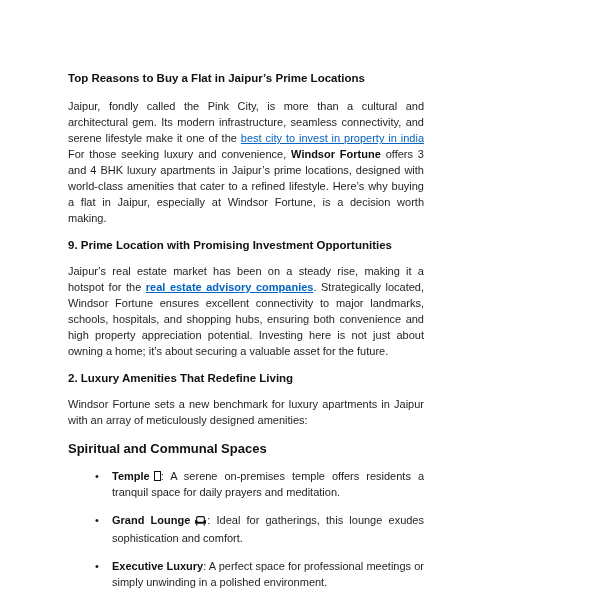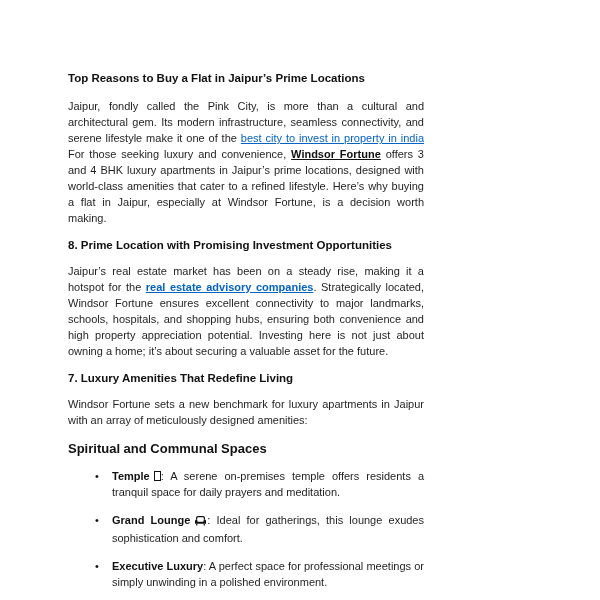--- a/index.html
+++ b/index.html
@@ -39,21 +39,21 @@
     font-weight:bold;
     color:#111;
     margin-bottom:12px;
   }
   a.doc-link {
     color:#0563C1;
     text-decoration:underline;
     cursor:pointer;
   }
   a.doc-link.bold { font-weight:bold; }
-  .bold-inline { font-weight:bold; color:#111;text-decoration:underline; }
+  .bold-inline { font-weight:bold; color:#111; }
   ul.amenity-list {
     list-style:none;
     margin:0 0 13px 0;
     padding-left:44px;
   }
   ul.amenity-list li {
     position:relative;
     font-size:11px;
     line-height:16px;
     text-align:justify;
@@ -83,25 +83,25 @@
 </style>
 </head>
 <body>
 
 <div class="doc-page">
 
   <div class="doc-title">Top Reasons to Buy a Flat in Jaipur’s Prime Locations</div>
 
   <p class="body-para"><span>Jaipur, fondly called the Pink City, is more than a cultural and architectural gem. Its modern infrastructure, seamless connectivity, and serene lifestyle make it one of the </span><a class="doc-link">best city to invest in property in india</a><span> For those seeking luxury and convenience, </span><span class="bold-inline">Windsor Fortune</span><span> offers 3 and 4 BHK luxury apartments in Jaipur’s prime locations, designed with world-class amenities that cater to a refined lifestyle. Here’s why buying a flat in Jaipur, especially at Windsor Fortune, is a decision worth making.</span></p>
 
-  <div class="h-section">8. Prime Location with Promising Investment Opportunities</div>
+  <div class="h-section">9. Prime Location with Promising Investment Opportunities</div>
 
   <p class="body-para"><span>Jaipur’s real estate market has been on a steady rise, making it a hotspot for the </span><a class="doc-link bold">real estate advisory companies</a><span>. Strategically located, Windsor Fortune ensures excellent connectivity to major landmarks, schools, hospitals, and shopping hubs, ensuring both convenience and high property appreciation potential. Investing here is not just about owning a home; it’s about securing a valuable asset for the future.</span></p>
 
-  <div class="h-section">7. Luxury Amenities That Redefine Living</div>
+  <div class="h-section">2. Luxury Amenities That Redefine Living</div>
 
   <p class="body-para">Windsor Fortune sets a new benchmark for luxury apartments in Jaipur with an array of meticulously designed amenities:</p>
 
   <div class="h-sub">Spiritual and Communal Spaces</div>
 
   <ul class="amenity-list">
     <li><span class="amenity-label">Temple</span><span class="glyph-box"></span><span>: A serene on-premises temple offers residents a tranquil space for daily prayers and meditation.</span></li>
     <li><span class="amenity-label">Grand Lounge</span><span class="couch-icon-wrap"><svg width="13" height="11" viewBox="0 0 16 14" xmlns="http://www.w3.org/2000/svg">
             <path d="M3 6 V4 a2 2 0 0 1 2-2 h6 a2 2 0 0 1 2 2 v2" fill="none" stroke="#111" stroke-width="1.6"></path>
             <path d="M1 7.5 a1.6 1.6 0 0 1 3.2 0 V8.5 h7.6 V7.5 a1.6 1.6 0 0 1 3.2 0 v3.5 H1 z" fill="#111"></path>

